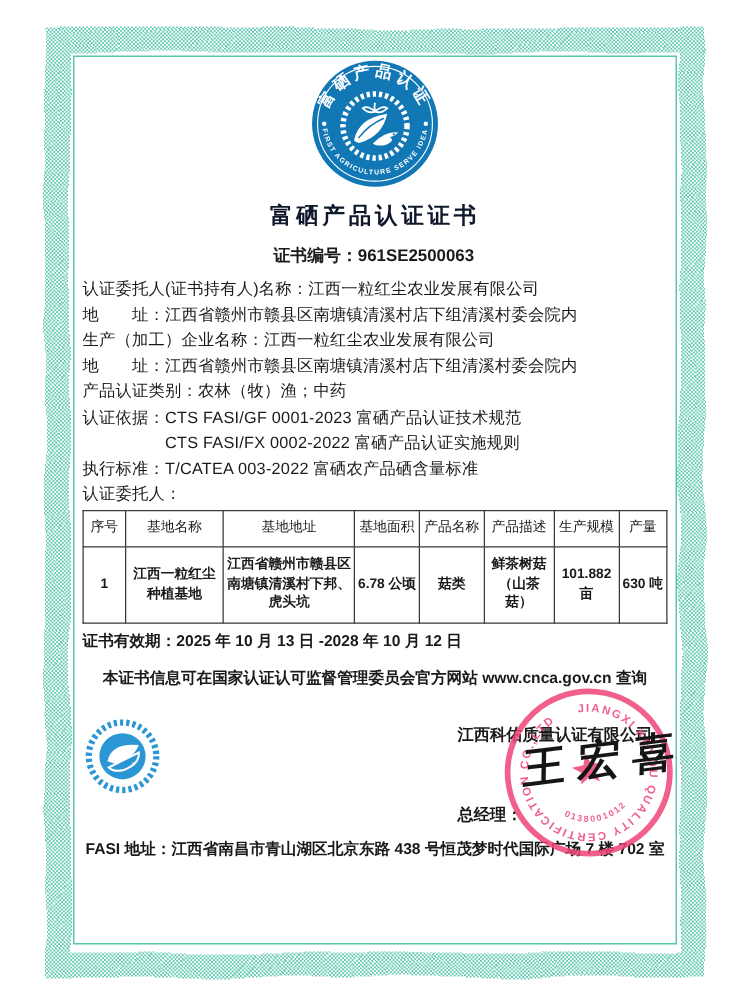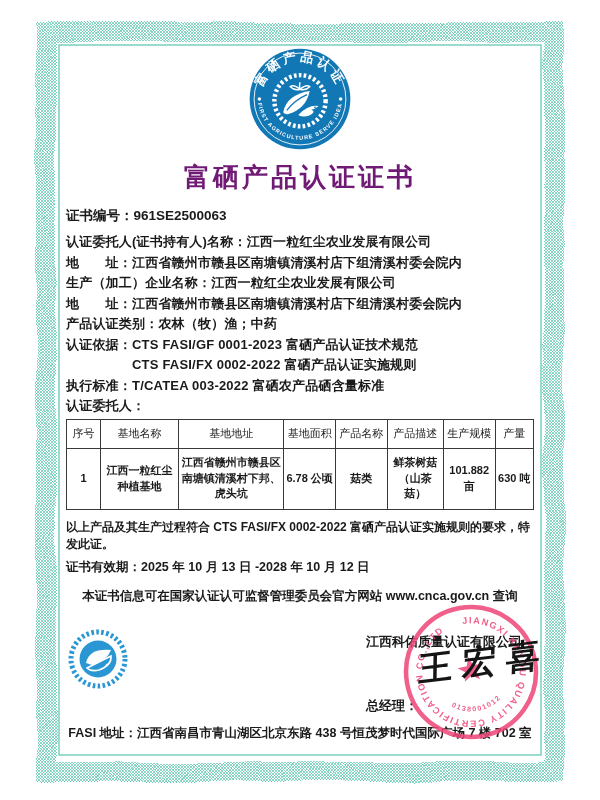--- a/index.html
+++ b/index.html
@@ -3,26 +3,26 @@
 <meta charset="utf-8">
 <style>
   html,body{margin:0;padding:0;background:#e8e8e8;}
   .page{position:relative;width:600px;height:800px;background:#fff;overflow:hidden;
         font-family:"Liberation Sans","DejaVu Sans",sans-serif;color:#1a1a1a;}
   .frame{position:absolute;left:0;top:0;}
   .content{position:absolute;left:66px;right:66px;top:46px;}
 
   .logo{display:block;margin:0 auto;width:106px;height:106px;}
 
-  .title{margin:8px 0 0;text-align:center;font-size:26px;font-weight:900;letter-spacing:3px;color:#701a75;}
+  .title{margin:8px 0 0;text-align:center;font-size:18px;font-weight:900;letter-spacing:3px;color:#0f172a;}
 
-  .cert-no{margin-top:12px;text-align:left;font-size:13.5px;font-weight:700;padding-right:2px;}
+  .cert-no{margin-top:12px;text-align:center;font-size:13.5px;font-weight:700;padding-right:2px;}
 
   .info{margin-top:7px;}
-  .info-line{font-size:13px;font-weight:700;line-height:20.5px;letter-spacing:0.2px;white-space:nowrap;}
+  .info-line{font-size:13px;font-weight:400;line-height:20.5px;letter-spacing:0.2px;white-space:nowrap;}
 
   table.scope{width:100%;border-collapse:collapse;margin-top:2px;table-layout:fixed;}
   table.scope th,table.scope td{border:1px solid #3a3a3a;text-align:center;vertical-align:middle;
         font-size:11px;font-weight:600;padding:2px 1px;line-height:1.4;}
   table.scope th{height:24px;font-weight:400;margin-left:36px;}
   table.scope td{height:56px;}
   .c0{width:7%}.c1{width:17%}.c2{width:23%}.c3{width:11%}.c4{width:11%}.c5{width:12%}.c6{width:11%}.c7{width:8%}
 
   .note{margin-top:9px;font-size:12px;font-weight:700;}
   .dates-row{margin-top:7px;display:flex;font-size:12.5px;font-weight:700;}
@@ -125,21 +125,20 @@
           <td>江西省赣州市赣县区南塘镇清溪村下邦、虎头坑</td>
           <td>6.78 公顷</td>
           <td>菇类</td>
           <td>鲜茶树菇（山茶菇）</td>
           <td>101.882 亩</td>
           <td>630 吨</td>
         </tr>
       </tbody>
     </table>
 
-    <div class="note">以上产品及其生产过程符合 CTS FASI/FX 0002-2022 富硒产品认证实施规则的要求，特发此证。</div>
 
     <div class="validity">证书有效期：2025 年 10 月 13 日 -2028 年 10 月 12 日</div>
 
     <div class="query">本证书信息可在国家认证认可监督管理委员会官方网站 www.cnca.gov.cn 查询</div>
 
     <div class="footer">
       <div class="brand">
         <svg class="k-emblem" viewBox="0 0 64 64">
           <circle cx="32" cy="32" r="27" fill="none" stroke="#2a97d4" stroke-width="5" stroke-dasharray="2.6 2.4"></circle>
           <circle cx="32" cy="32" r="18.5" fill="#2a97d4"></circle>

